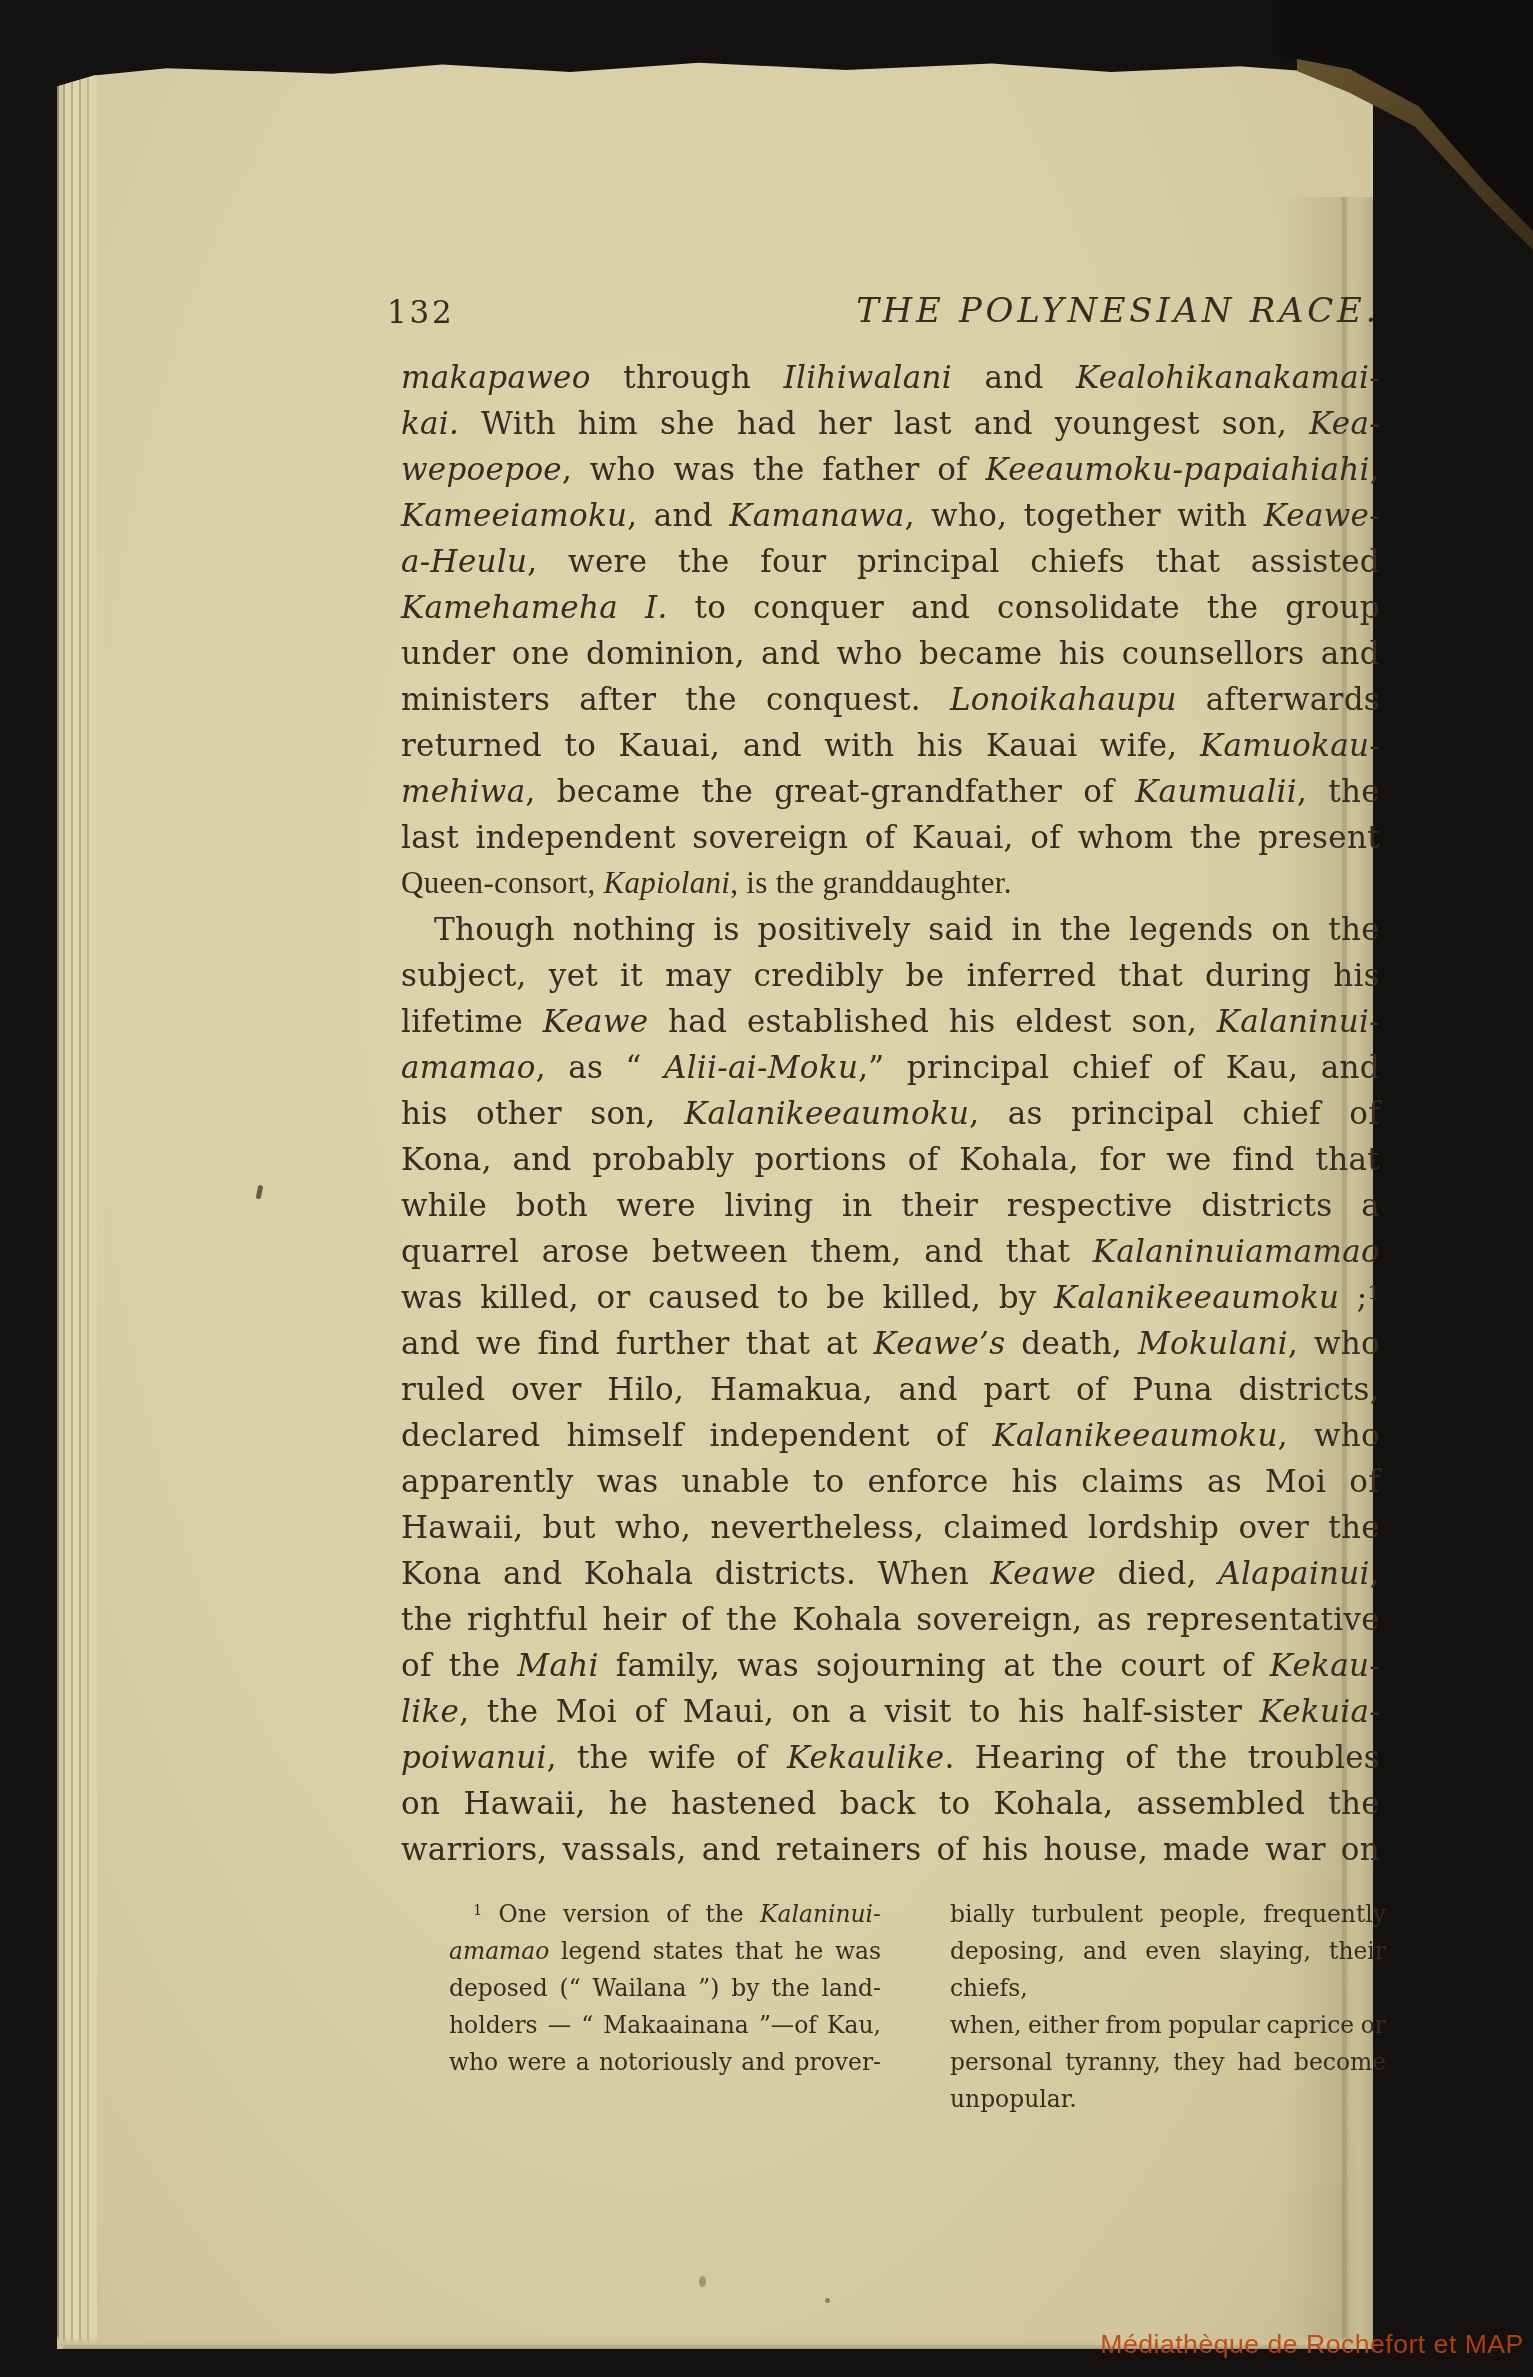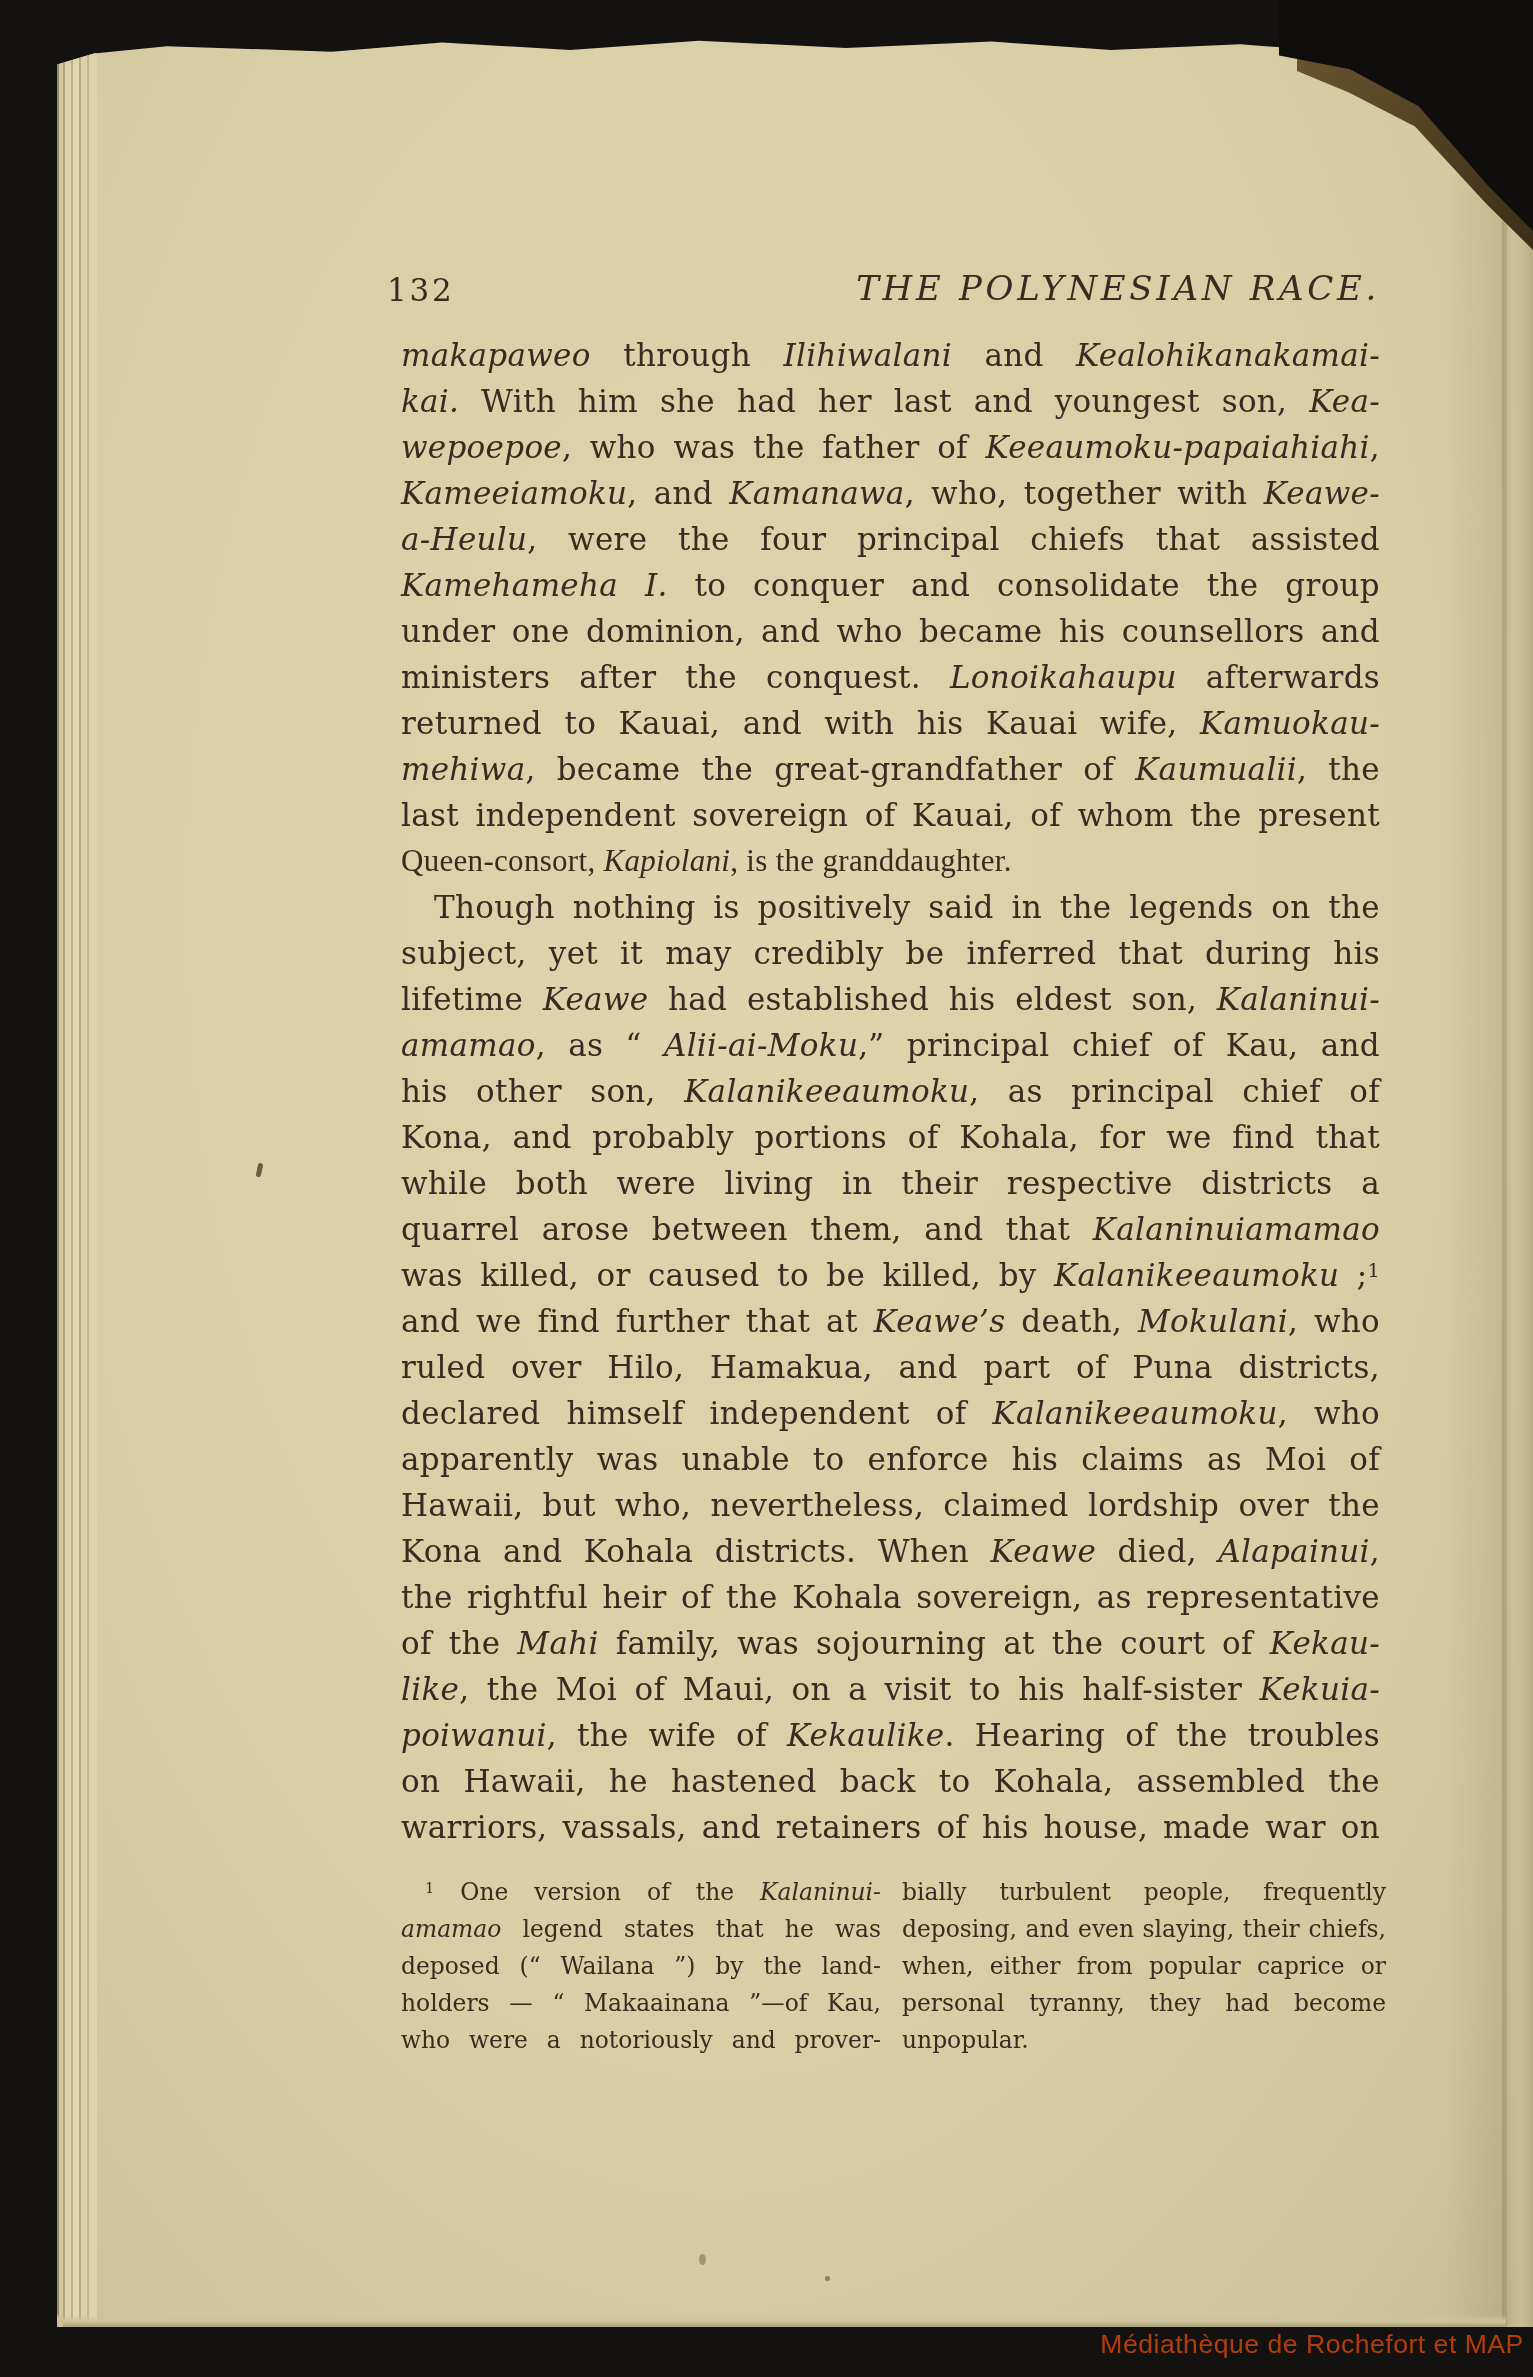--- a/index.html
+++ b/index.html
@@ -1,19 +1,19 @@
 <!DOCTYPE html>
 <html style="font-size:14.7px"><head>
 <meta charset="utf-8">
 <style>
   html,body{margin:0;padding:0;background:#0d0c0b;}
   .screen{position:relative;width:1533px;height:2377px;background:#141210;overflow:hidden;
           font-family:"DejaVu Serif", serif;}
   
-  .page{position:absolute;left:57px;top:37px;width:1476px;height:2290px;
+  .page{position:absolute;left:57px;top:59px;width:1316px;height:2290px;
         background:radial-gradient(ellipse at 45% 38%, #ded4ad 0%, #d9cfa6 55%, #d0c59b 85%, #c7bb90 100%);
         clip-path:polygon(0px 27.5px,37px 16.5px,110px 9.2px,275px 14.7px,385px 5.5px,513px 13px,642px 3.7px,
                           789px 11px,935px 4.6px,1054px 13px,1183px 7.3px,1284px 14.7px,1366px 9.2px,1476px 13px,
                           1476px 2290px,0px 2290px);}
   .stack-left{position:absolute;left:0;top:13px;bottom:5.5px;width:40px;
         background:linear-gradient(90deg,#93886a 0 1.8px,#d2c79d 1.8px 6.4px,#b0a47c 6.4px 8.3px,#ddd3ab 8.3px 13.8px,
                    #bdb187 13.8px 15.6px,#e1d7af 15.6px 22px,#b7ab81 22px 24px,#dbd1a9 24px 30px,
                    #c2b68c 30px 32px,#ddd3ab 32px 40px);
         border-bottom-left-radius:11px;}
   .gutter{position:absolute;right:0;top:138px;bottom:0;width:31px;
@@ -28,21 +28,21 @@
   .runhead{position:absolute;left:344px;top:231px;width:979px;text-align:right;
            font-style:italic;font-size:34px;letter-spacing:3.7px;}
   .bodytext{position:absolute;left:344px;top:295px;width:979px;font-size:31px;}
   .bodyline{line-height:46px;text-align:justify;text-align-last:justify;letter-spacing:0.3px;}
   .bodyline.para-end{text-align-last:left;font-family:Liberation Serif, serif;}
   .bodyline.indent{text-indent:33px;}
   .footnote{position:absolute;left:344px;top:1837px;width:988px;display:flex;}
   .fncol{font-size:23.4px;word-spacing:-0.9px;}
   .fncol-left{width:480px;margin-right:21px;}
   .fncol-right{width:484px;}
-  .fnline{line-height:37px;text-align:justify;text-align-last:justify;}
+  .fnline{line-height:37px;text-align:justify;text-align-last:justify;margin-left:48px;}
   .fnline.para-end{text-align-last:left;}
   .fnline.indent{text-indent:24px;}
   sup{font-size:0.62em;line-height:0;vertical-align:baseline;position:relative;top:-0.45em;}
   
   .corner-brown{position:absolute;left:1297px;top:37px;width:236px;height:213px;
         background:linear-gradient(135deg,#6a5530,#3b2e17);
         clip-path:polygon(0 0,100% 0,100% 100%,80% 78%,50% 42%,22% 26%,0 16%);}
   .corner-black{position:absolute;left:1279px;top:0;width:254px;height:231px;background:#0f0e0d;
         clip-path:polygon(0 0,100% 0,100% 100%,82% 80%,55% 46%,28% 30%,0 24%);}
   .spot{position:absolute;}

